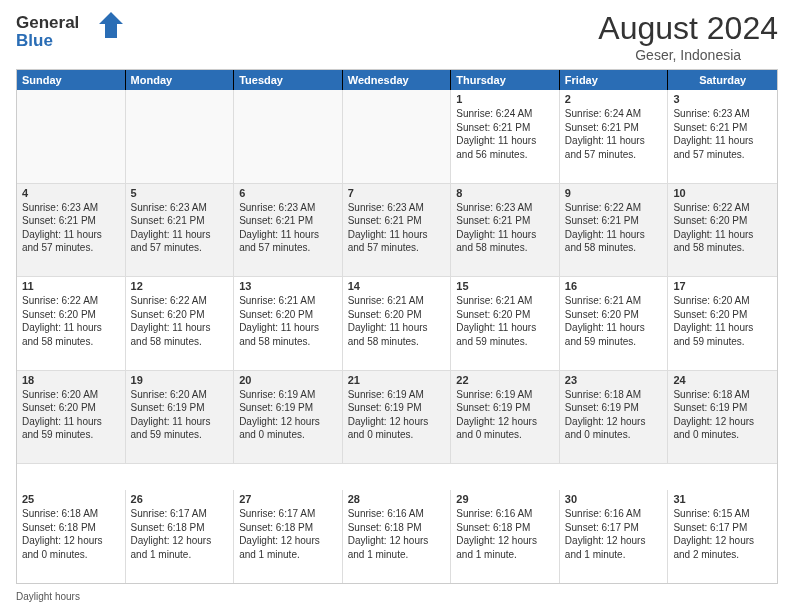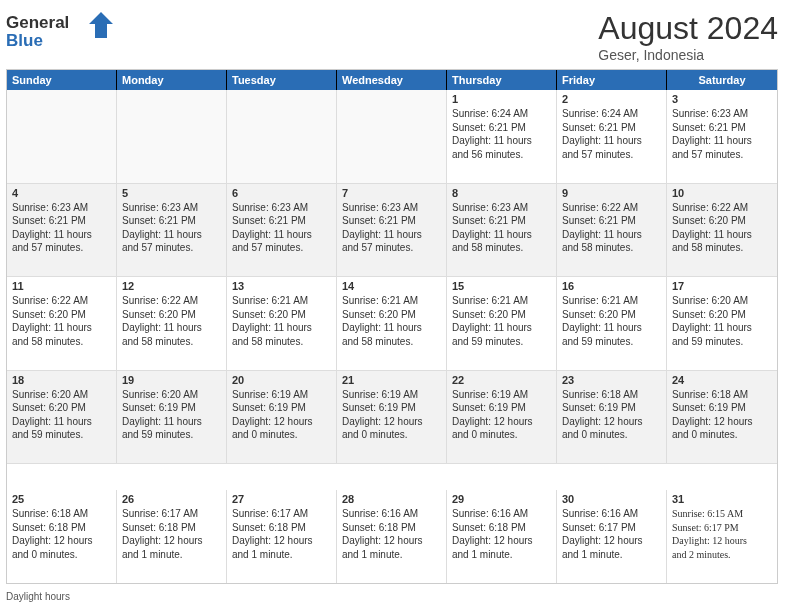--- a/index.html
+++ b/index.html
@@ -6,37 +6,37 @@
     body {
       font-family: Arial, sans-serif;
       background: #fff;
       width: 792px;
       height: 612px;
       overflow: hidden;
     }
     .page {
       width: 792px;
       height: 612px;
-      padding: 10px 14px 10px 6px;
+      padding: 10px 14px 10px 16px;
       display: flex;
       flex-direction: column;
     }
     .header {
       display: flex;
       justify-content: space-between;
       align-items: flex-start;
       margin-bottom: 6px;
     }
     .logo {
       display: flex;
       align-items: center;
       gap: 4px;
     }
     .title-block {
-      text-align: left;
+      text-align: center;
     }
     .month-year {
       font-size: 32px;
       color: #333;
       font-weight: 300;
     }
     .location {
       font-size: 14px;
       color: #555;
     }
@@ -351,21 +351,21 @@
           </div>
           <div class="cal-cell">
             <span class="day-num">30</span>
             <div class="cell-info" style="white-space: pre-line;">Sunrise: 6:16 AM
 Sunset: 6:17 PM
 Daylight: 12 hours
 and 1 minute.</div>
           </div>
           <div class="cal-cell">
             <span class="day-num">31</span>
-            <div class="cell-info" style="white-space: pre-line; font-family: Liberation Serif, serif;">Sunrise: 6:15 AM
+            <div class="cell-info" style="white-space: pre-line;">Sunrise: 6:15 AM
 Sunset: 6:17 PM
 Daylight: 12 hours
 and 2 minutes.</div>
           </div>
         </div>
       </div>
   </div>
 
   <div class="footer-note">
     <span>Daylight hours</span>

